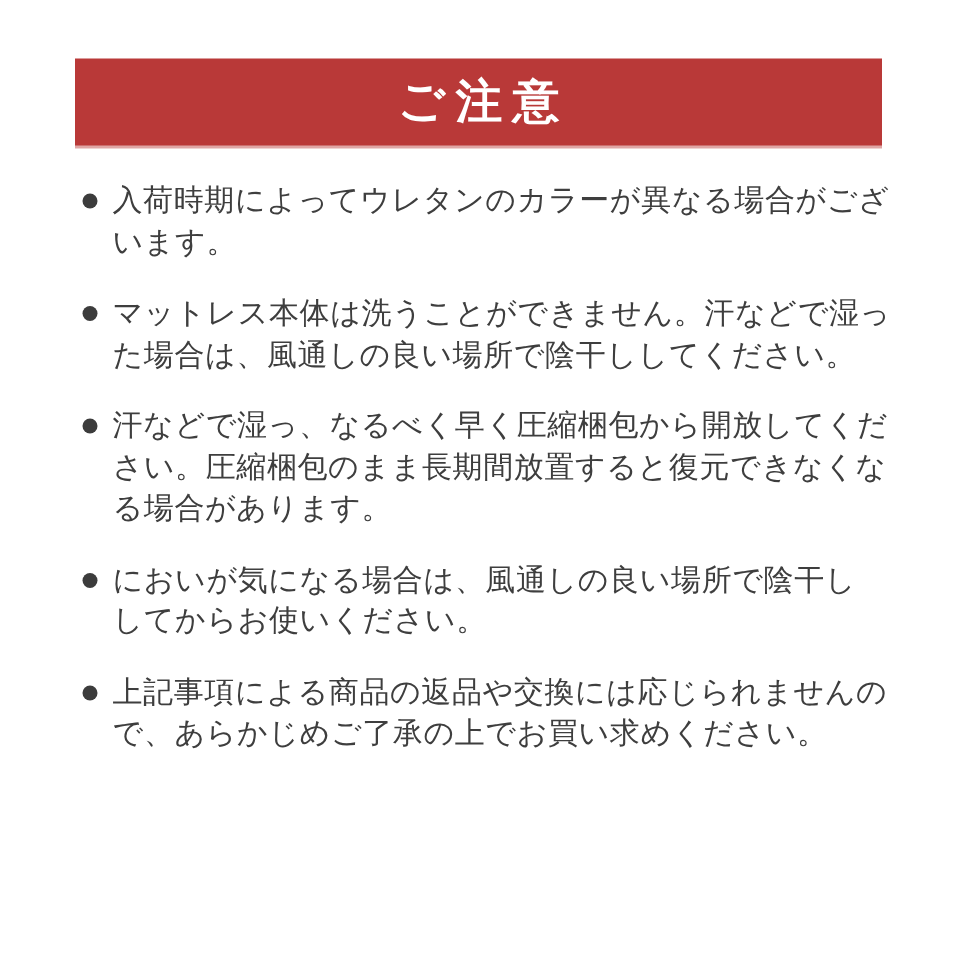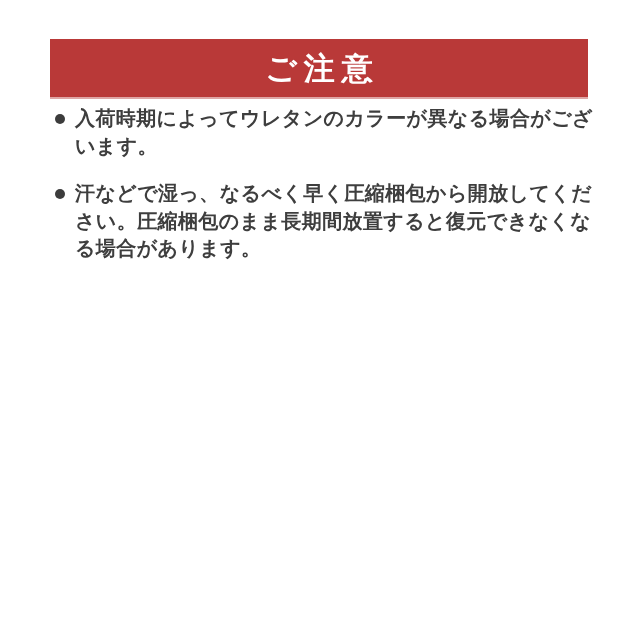--- a/index.html
+++ b/index.html
@@ -31,26 +31,25 @@
     color: #ffffff;
     font-size: 31px;
     font-weight: 700;
     letter-spacing: 7px;
     padding-left: 7px; 
     line-height: 1;
   }
   .notice-list {
     position: absolute;
     left: 55px;
-    top: 105px;
+    top: 120px;
     width: 540px;
     margin: 0;
     padding: 0;
     list-style: none;
-    font-weight: bold;
   }
   .item {
     display: flex;
     align-items: flex-start;
     margin-bottom: 20px;
   }
   .dot {
     flex: 0 0 10px;
     width: 10px;
     height: 10px;
@@ -77,19 +76,34 @@
   </div>
 
   <ul class="notice-list">
     <li class="item">
       <span class="dot"></span>
       <span class="item-text">入荷時期によってウレタンのカラーが異なる場合がござ
 います。</span>
     </li>
     <li class="item">
       <span class="dot"></span>
+      <span class="item-text">マットレス本体は洗うことができません。汗などで湿っ
+た場合は、風通しの良い場所で陰干ししてください。</span>
+    </li>
+    <li class="item">
+      <span class="dot"></span>
       <span class="item-text">汗などで湿っ、なるべく早く圧縮梱包から開放してくだ
 さい。圧縮梱包のまま長期間放置すると復元できなくな
 る場合があります。</span>
+    </li>
+    <li class="item">
+      <span class="dot"></span>
+      <span class="item-text">においが気になる場合は、風通しの良い場所で陰干し
+してからお使いください。</span>
+    </li>
+    <li class="item">
+      <span class="dot"></span>
+      <span class="item-text">上記事項による商品の返品や交換には応じられませんの
+で、あらかじめご了承の上でお買い求めください。</span>
     </li>
   </ul>
 
 </div>
 
 </body></html>

